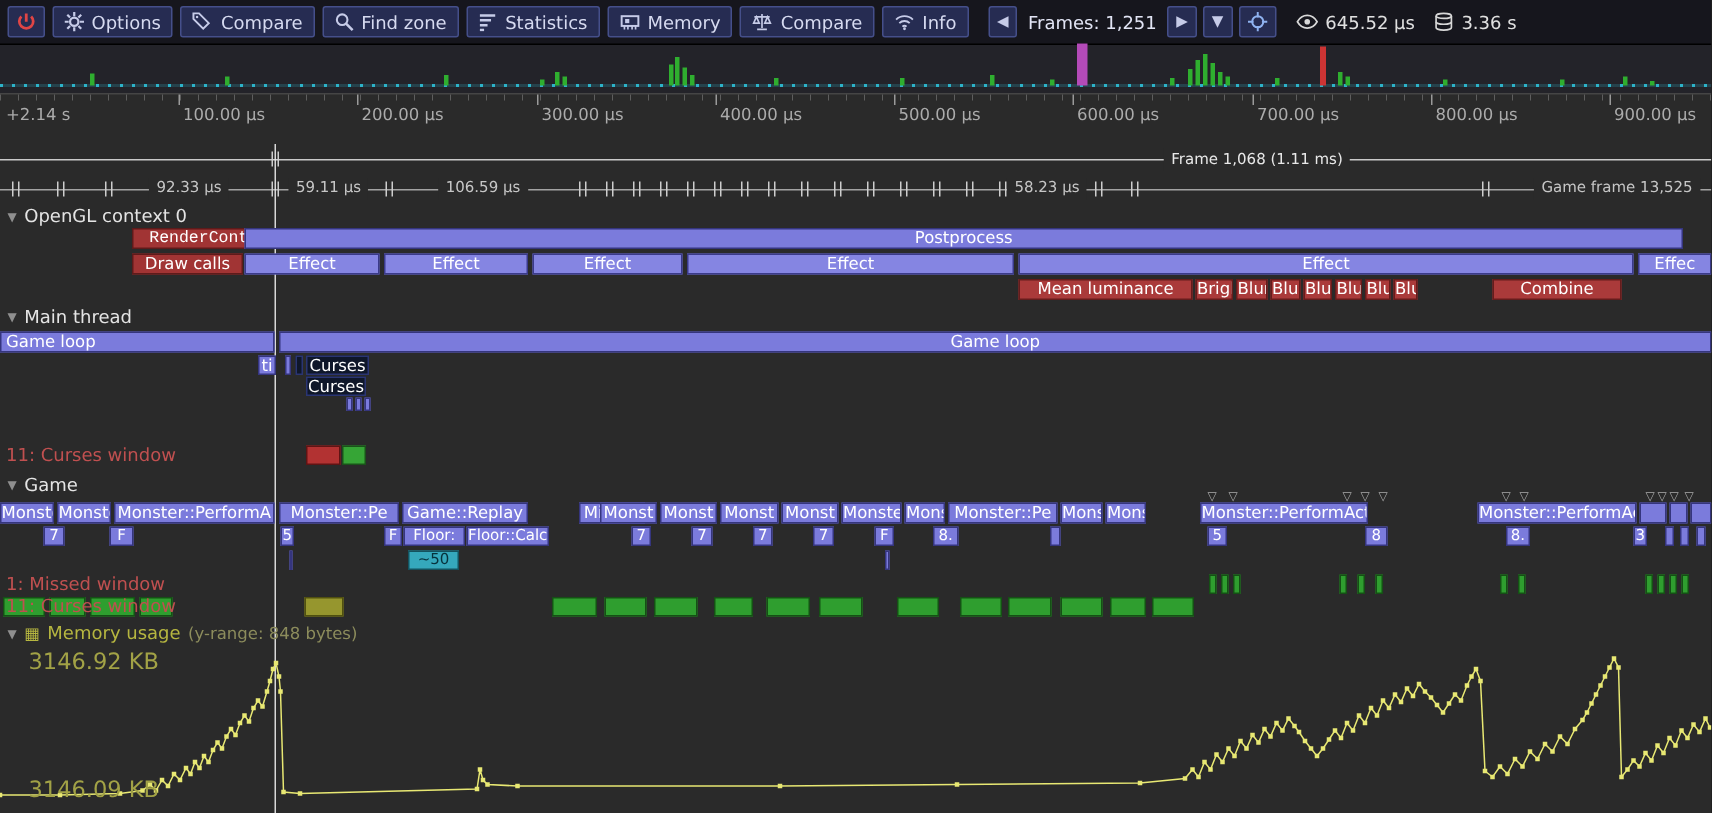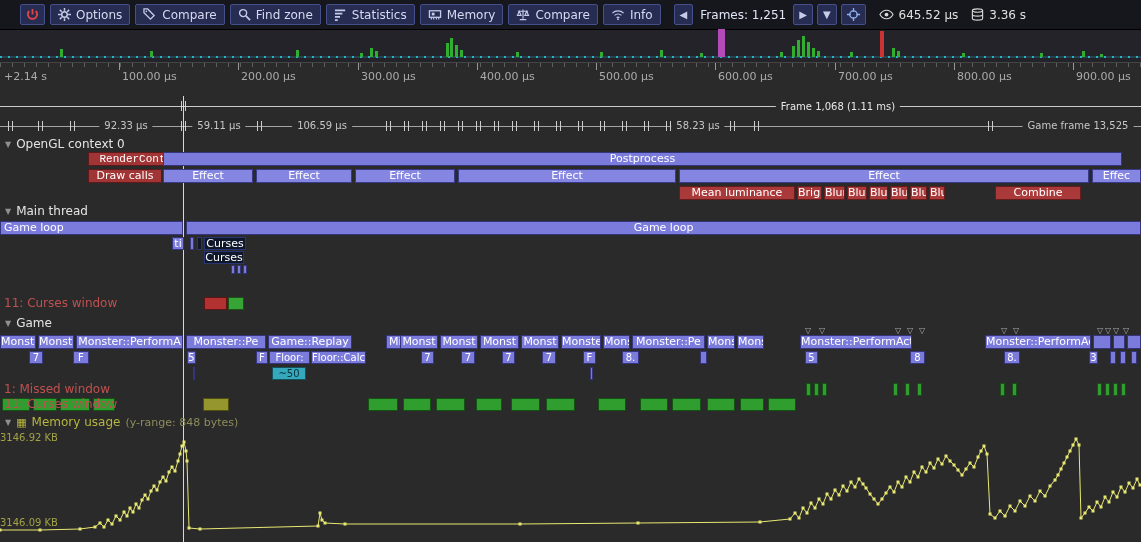--- a/index.html
+++ b/index.html
@@ -1,20 +1,20 @@
 <!DOCTYPE html>
 <html><head>
 <meta charset="utf-8">
 <style>
   html,body{margin:0;padding:0;background:#1a1a1a}
   .screen{position:relative;width:1141px;height:542px;background:#2a2a2a;overflow:hidden;
           font-family:"DejaVu Sans","Liberation Sans",sans-serif;color:#ddd}
   
   .toolbar{position:absolute;top:0;left:0;right:0;height:30px;background:#16161d;border-bottom:1px solid #000;
-           display:flex;align-items:center;gap:5px;padding:0 20px;box-sizing:border-box}
+           display:flex;align-items:center;gap:5px;padding:0 5px;box-sizing:border-box}
   .tb-btn{display:inline-flex;align-items:center;gap:5px;height:21px;padding:0 7px;background:#262c52;
           border:1px solid #454f8a;border-radius:2px;color:#d6daf0;font-size:12px;font-family:inherit;cursor:pointer;white-space:nowrap}
   .tb-btn svg{display:block}
   .tb-btn.sq{padding:0 5px}
   .arrow{font-size:10px;color:#c6cbe8;line-height:1}
   .frames-label{color:#e2e5f5;font-size:12px;margin:0 3px}
   .stat{display:inline-flex;align-items:center;gap:5px;color:#e0e0e0;font-size:12px;margin-left:8px;white-space:nowrap}
   
   .hist{position:absolute;top:30px;left:0;width:1141px;height:32px;background:#232329;cursor:pointer}
   .hbase{position:absolute;left:0;right:0;bottom:4px;height:2px;
@@ -60,21 +60,21 @@
   .marker-row{position:absolute;left:0;width:1141px;z-index:2}
   .marker{position:absolute;top:0;font-size:8px;line-height:10px;color:#aaa;transform:translateX(-50%);cursor:pointer}
   .vline{position:absolute;left:183px;top:96px;width:1px;height:446px;background:rgba(235,235,235,.9);z-index:1}
   
   .mem .mem-title{color:#b6b640}
   .mem-icon{color:#b6b640;font-size:11px}
   .mem-note{color:#8c8c5c;font-size:11px}
   .mem-svg{position:absolute;top:430px;left:0;z-index:2}
   .mem-svg polyline{fill:none;stroke:#e8e873;stroke-width:1}
   .mem-svg .pt{fill:#e8e873}
-  .mem-val{position:absolute;left:0;font-size:10px;color:#a2a246;z-index:3}
+  .mem-val{position:absolute;left:19px;font-size:15px;color:#a2a246;z-index:3}
 </style>
 </head>
 <body>
 
 <div class="screen">
 
   <div class="toolbar">
     <button class="tb-btn sq">
         <svg width="13" height="13" viewBox="0 0 14 14">
           <path d="M7 1v6" stroke="#e04545" stroke-width="2" fill="none"></path>

